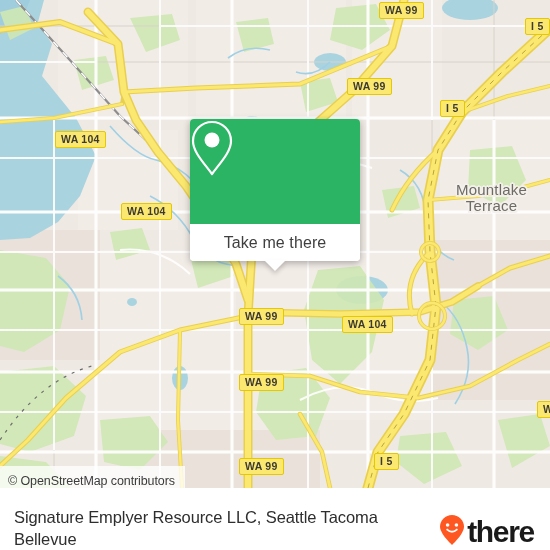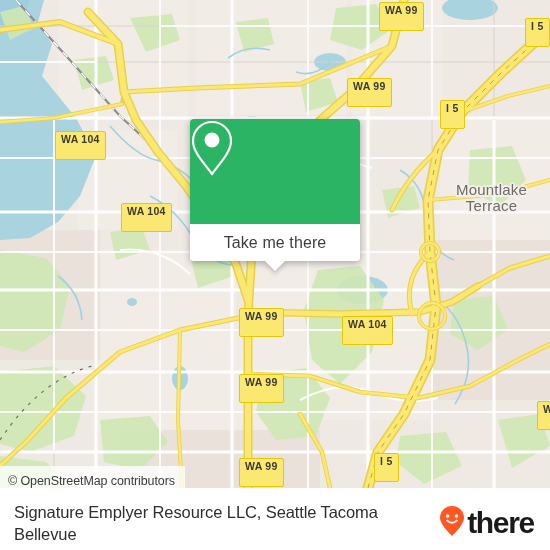--- a/index.html
+++ b/index.html
@@ -25,21 +25,21 @@
        0 -1.8px 0 #f4f0ec, 0 1.8px 0 #f4f0ec,
       -1.8px 0 0 #f4f0ec, 1.8px 0 0 #f4f0ec;
     pointer-events:none;
   }
   .place-label.two-line { line-height:16px; text-align:center; white-space:pre-line; }
 
   
   .shield {
     position:absolute; background:#fbe870; border:1.5px solid #e5c800;
     border-radius:2px; color:#3d3a33; font-size:10.5px; font-weight:bold;
-    letter-spacing:.3px; padding:2px 5px 14px 5px; line-height:11px;
+    letter-spacing:.3px; padding:2px 5px 2px 5px; line-height:11px;
     white-space:nowrap; pointer-events:none;
   }
 
   
   #attribution {
     position:absolute; left:0; top:466px; height:22px;
     background:rgba(255,255,255,.78);
     display:flex; align-items:center; padding:8px 10px 0 8px;
     font-size:12.5px; color:#3c3c3c; letter-spacing:-.1px;justify-content:flex-end;
   }
@@ -66,21 +66,21 @@
     position:absolute; left:50%; bottom:-10px; transform:translateX(-50%);
     width:0; height:0;
     border-left:11px solid transparent; border-right:11px solid transparent;
     border-top:11px solid #fff;
     filter:drop-shadow(0 3px 2px rgba(0,0,0,.18));
   }
 
   
   #footer {
     position:absolute; left:0; top:488px; width:550px; height:62px;
-    background:#fff; display:flex; align-items:center;
+    background:#fff; display:flex; align-items:flex-end;
     justify-content:space-between; padding:8px 16px 0 14px;
   }
   #footer-title {
     font-size:16.5px; color:#2e2e2e; line-height:22px; max-width:390px;
     letter-spacing:-.1px;
   }
   #moovit-logo { display:flex; align-items:center; gap:2px; }
   #moovit-wordmark {
     font-size:30px; font-weight:bold; color:#1a1a1a; letter-spacing:-1.3px;
     line-height:30px;

